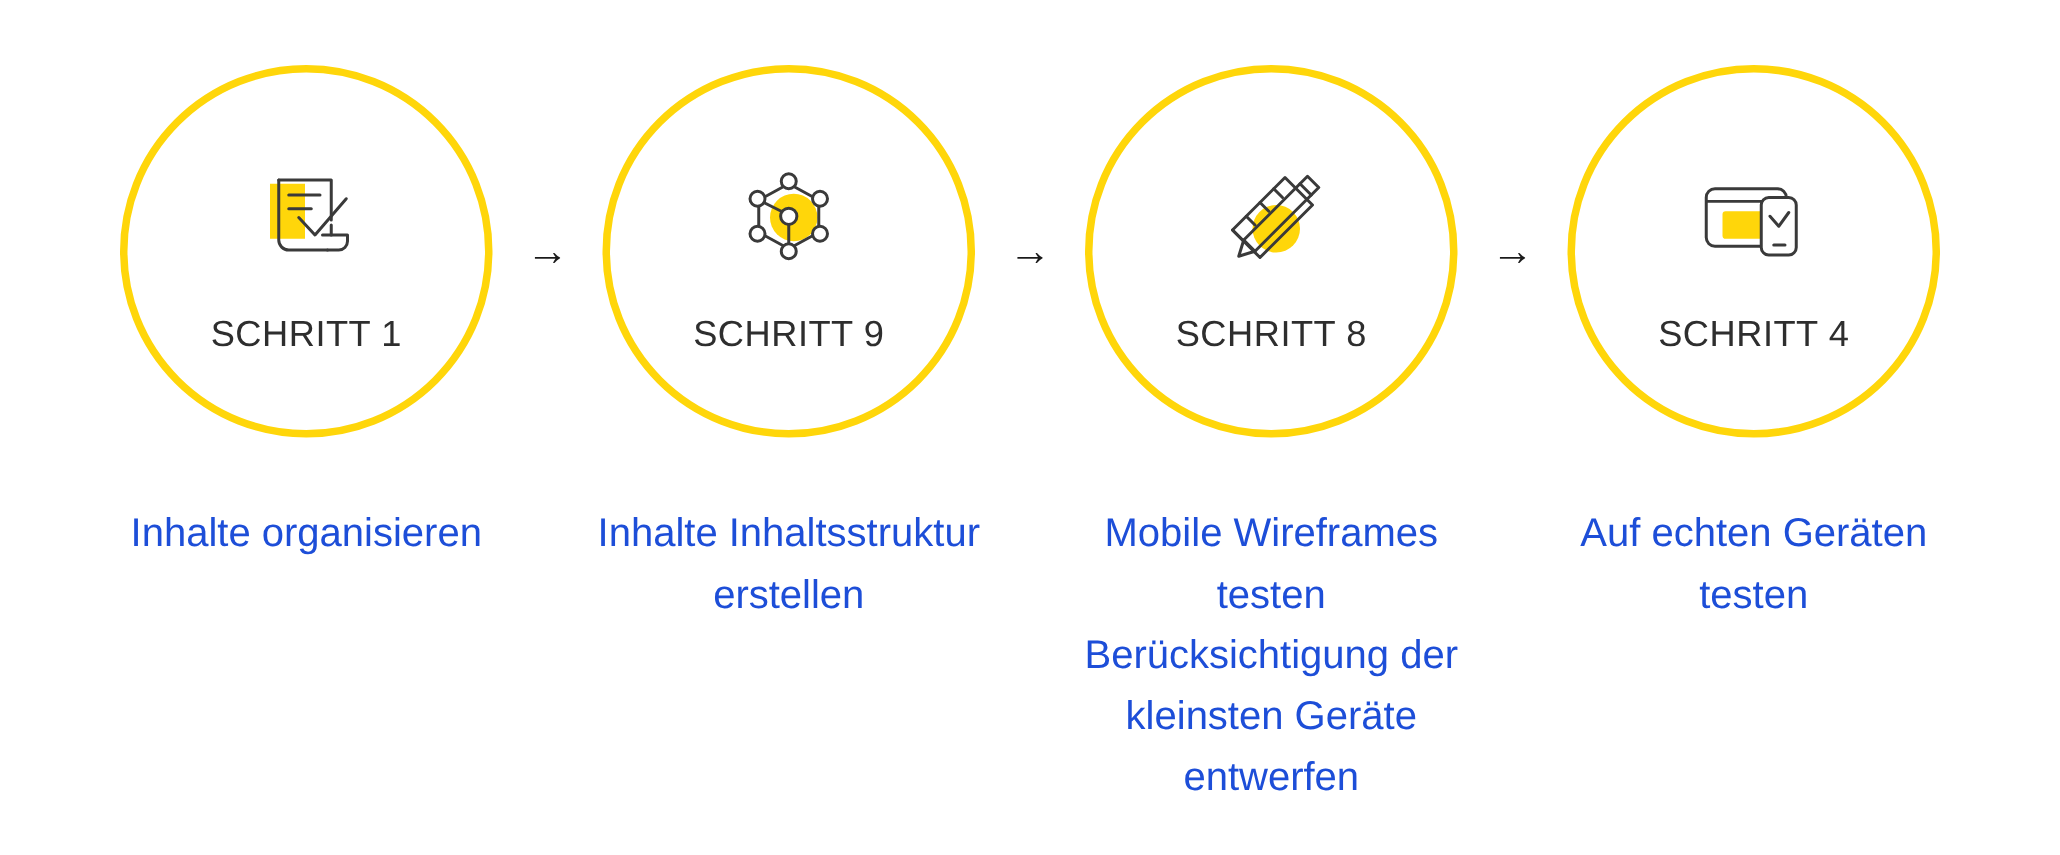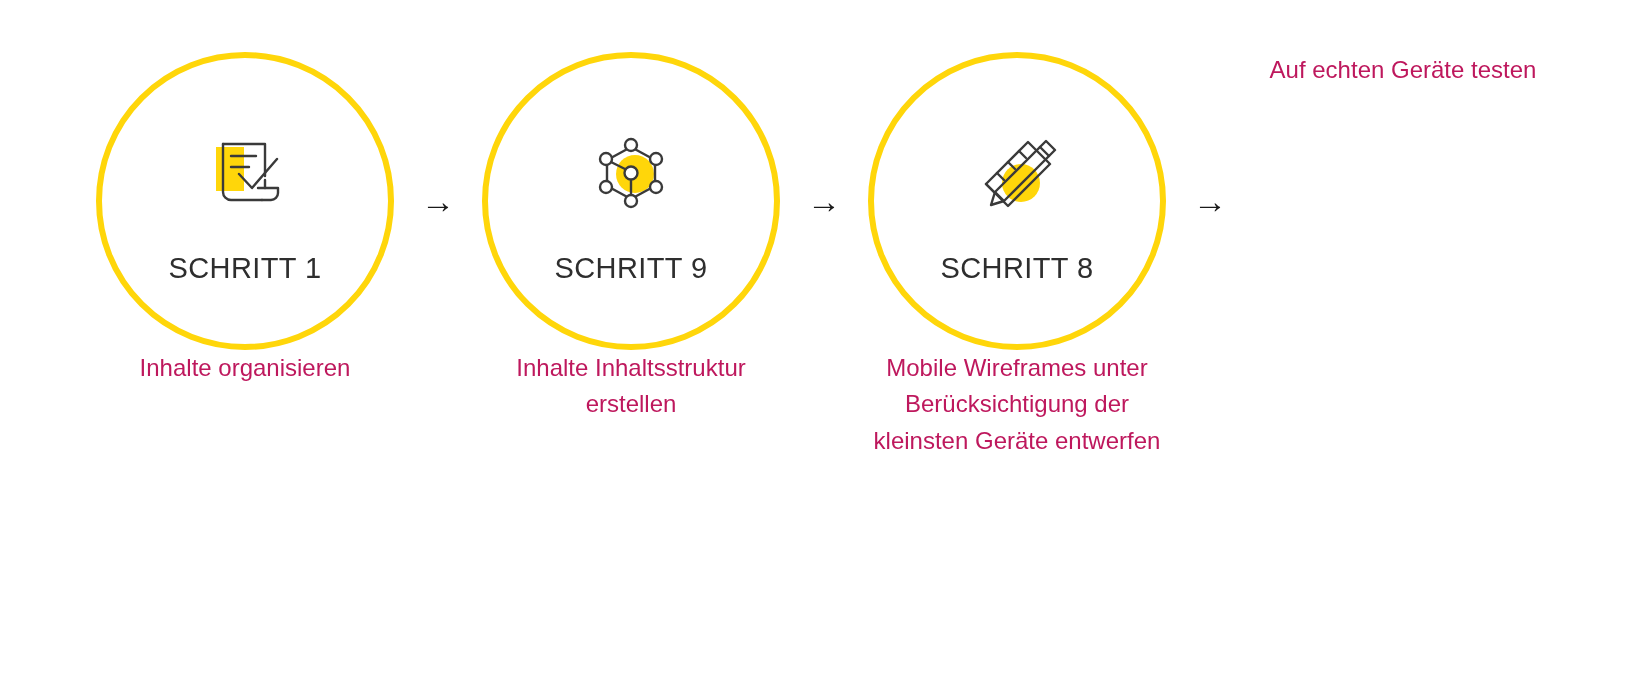--- a/index.html
+++ b/index.html
@@ -65,23 +65,24 @@
     margin-top: 32px;
     font-size: 29px;
     letter-spacing: 0.4px;
     color: #2e2e2e;
     font-weight: 400;
     line-height: 1;
     white-space: nowrap;
   }
 
   .caption {
-    font-size: 24px;
+    margin-top: 52px;
+    font-size: 32px;
     line-height: 1.52;
-    color: #be185d;
+    color: #1d4ed8;
     text-align: center;
     font-weight: 400;
     max-width: 330px;
     padding: 0 8px;
     box-sizing: border-box;
   }
 
   .arrow {
     flex: 0 0 auto;
     width: 56px;
@@ -168,22 +169,35 @@
           </g>
           <g fill="none" stroke="#3a3a3a" stroke-width="2.4" stroke-linecap="round" stroke-linejoin="round">
             <path d="M75 13 L84 22 L33 73 L20 77 L24 64 Z"></path>
             <path d="M24 64 L33 73"></path>
             <path d="M69 19 L78 28"></path>
           </g>
         </svg>
       </div>
       <div class="step-title">SCHRITT 8</div>
     </div>
-    <div class="caption">Mobile Wireframes unter Berücksichtigung der kleinsten Geräte entwerfen</div>
+    <div class="caption">Mobile Wireframes testen Berücksichtigung der kleinsten Geräte entwerfen</div>
   </div>
 
   <div class="arrow">→</div>
 
   <div class="step">
-    <div class="caption">Auf echten Geräte testen</div>
+    <div class="circle">
+      <div class="icon-wrap">
+        <svg width="92" height="92" viewBox="0 0 92 92" aria-hidden="true">
+          <rect x="8" y="23" width="64" height="46" rx="7" fill="#ffffff" stroke="#3a3a3a" stroke-width="2.4"></rect>
+          <line x1="8" y1="33" x2="72" y2="33" stroke="#3a3a3a" stroke-width="2.2"></line>
+          <rect x="21" y="41" width="34" height="22" rx="2.5" fill="#FFD60A"></rect>
+          <rect x="52" y="30" width="28" height="46" rx="6" fill="#ffffff" stroke="#3a3a3a" stroke-width="2.4"></rect>
+          <path d="M59 45 L66 53 L74 42" fill="none" stroke="#3a3a3a" stroke-width="2.4" stroke-linecap="round" stroke-linejoin="round"></path>
+          <line x1="62" y1="68" x2="71" y2="68" stroke="#3a3a3a" stroke-width="2.4" stroke-linecap="round"></line>
+        </svg>
+      </div>
+      <div class="step-title">SCHRITT 4</div>
+    </div>
+    <div class="caption">Auf echten Geräten testen</div>
   </div>
 
 </div>
 
 </body></html>

